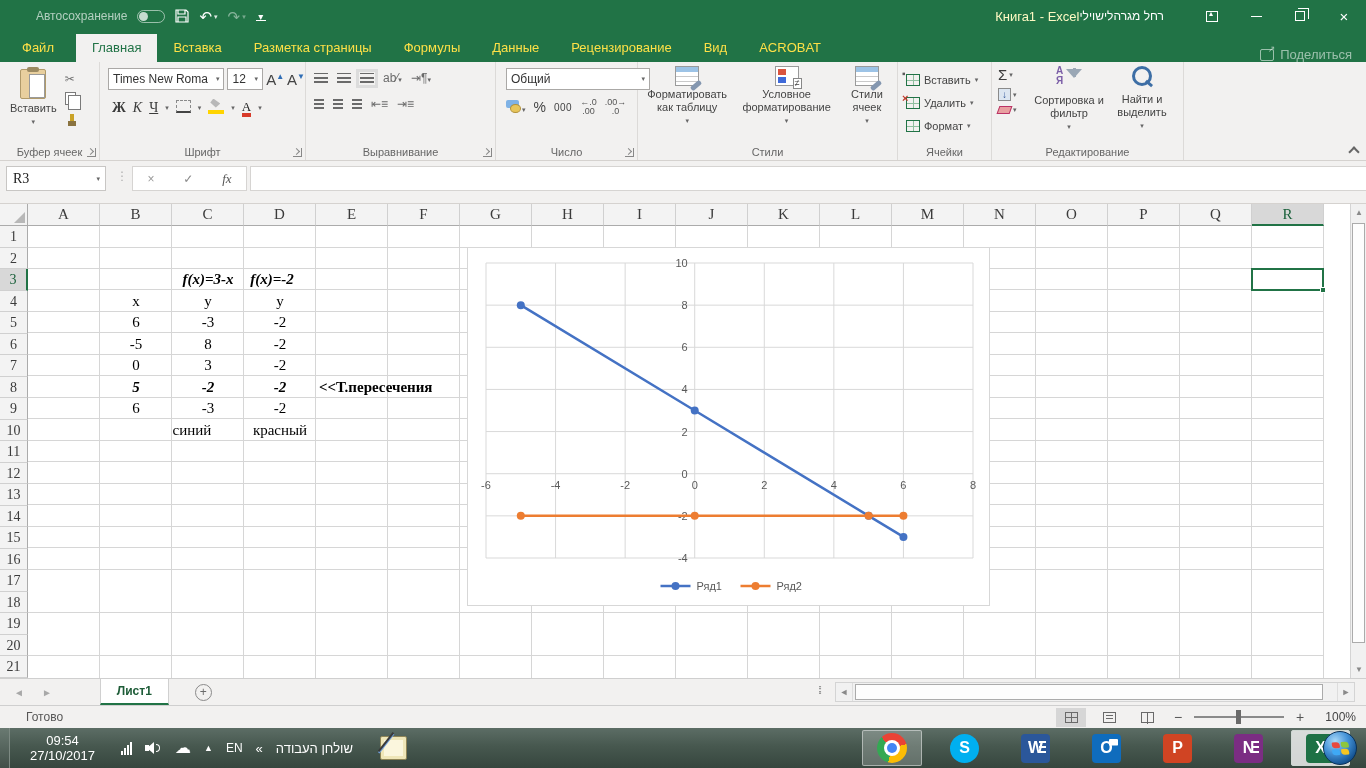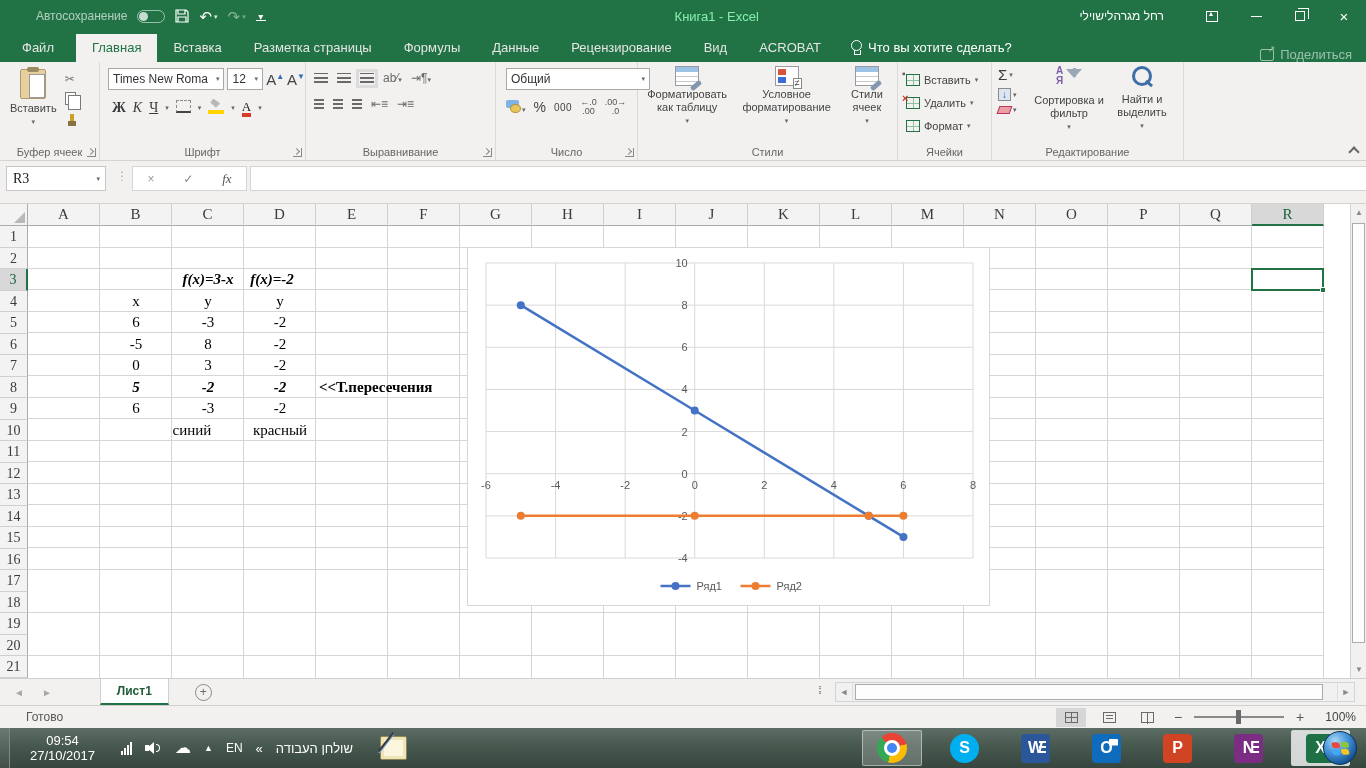--- a/index.html
+++ b/index.html
@@ -8,33 +8,33 @@
 
   
   .titlebar { position:absolute; left:0; top:0; width:1366px; height:32px; background:#217346; display:flex; align-items:center; color:#fff; }
   .qat { display:flex; align-items:center; gap:10px; padding-left:12px; width:330px;margin-left:24px; }
   .autosave-label { color:rgba(255,255,255,.65); font-size:12px; }
   .toggle { width:28px; height:13px; border:1px solid rgba(255,255,255,.55); border-radius:7px; position:relative; display:inline-block; }
   .toggle .knob { position:absolute; left:1px; top:1px; width:9px; height:9px; border-radius:50%; background:rgba(255,255,255,.75); }
   .qbtn { color:#fff; font-size:15px; line-height:15px; display:inline-flex; align-items:center; gap:2px; cursor:default; }
   .qbtn .mini { font-size:7px; color:rgba(255,255,255,.85); }
   .qbtn.dim { opacity:.45; }
-  .wtitle { flex:1; text-align:center; font-size:13px; color:#86efac; }
+  .wtitle { flex:1; text-align:right; font-size:13px; color:#fef9c3; }
   .wright { display:flex; align-items:center; gap:0; }
   .uname { font-size:12px; color:#fff; margin-right:26px; }
   .wc { width:44px; height:32px; display:flex; align-items:center; justify-content:center; font-size:15px; color:#fff; }
   .ico-restore { width:10px; height:10px; border:1px solid #fff; position:relative; display:inline-block; }
   .ico-restore:before { content:""; position:absolute; left:2px; top:-4px; width:10px; height:10px; border:1px solid #fff; border-left:none; border-bottom:none; }
   .ico-min { width:11px; height:1px; background:#fff; display:inline-block; }
   .ico-ribopt { width:12px; height:11px; border:1px solid #fff; position:relative; display:inline-block; }
   .ico-ribopt:before { content:"▴"; position:absolute; left:2px; top:-3px; font-size:8px; color:#fff; }
 
   
   .tabrow { position:absolute; left:0; top:32px; width:1366px; height:30px; background:#217346; display:flex; align-items:flex-end; }
-  .rtab { padding:6px 16px 7px 16px; font-size:13px; color:#e5e5e5; }
+  .rtab { padding:6px 16px 7px 16px; font-size:13px; color:#fde047; }
   .rtab.file { background:#217346; padding:6px 22px 7px 22px; }
   .rtab.active { background:#f2f1f0; color:#217346; }
   .tellme { display:flex; align-items:center; gap:6px; color:#fff; font-size:13px; padding:6px 10px 7px 14px; }
   .bulb { width:11px; height:15px; position:relative; display:inline-block; }
   .bulb:before { content:""; position:absolute; left:0; top:0; width:9px; height:9px; border:1px solid #fff; border-radius:50%; }
   .bulb:after { content:""; position:absolute; left:3px; top:10px; width:5px; height:4px; border-left:1px solid #fff; border-right:1px solid #fff; border-bottom:1px solid #fff; }
   .share { margin-left:auto; display:flex; align-items:center; gap:6px; color:rgba(255,255,255,.55); font-size:13px; padding-right:14px; }
   .share .sicon { width:14px; height:12px; border:1px solid rgba(255,255,255,.55); border-radius:2px; position:relative; }
   .share .sicon:before { content:"↗"; position:absolute; right:-2px; top:-6px; font-size:9px; }
 
@@ -281,24 +281,20 @@
       <span class="rtab file">Файл</span>
       <span class="rtab active">Главная</span>
       <span class="rtab">Вставка</span>
       <span class="rtab">Разметка страницы</span>
       <span class="rtab">Формулы</span>
       <span class="rtab">Данные</span>
       <span class="rtab">Рецензирование</span>
       <span class="rtab">Вид</span>
       <span class="rtab">ACROBAT</span>
     </span>
-  <span class="tellme">
-    <span class="bulb"></span>
-    <span>Что вы хотите сделать?</span>
-  </span>
   <span class="share">
     <span class="sicon"></span>
     <span>Поделиться</span>
   </span>
 </div>
 
 <div class="ribbon">
 
   <div class="rgroup g-clip">
     <div class="bigbtn paste">

